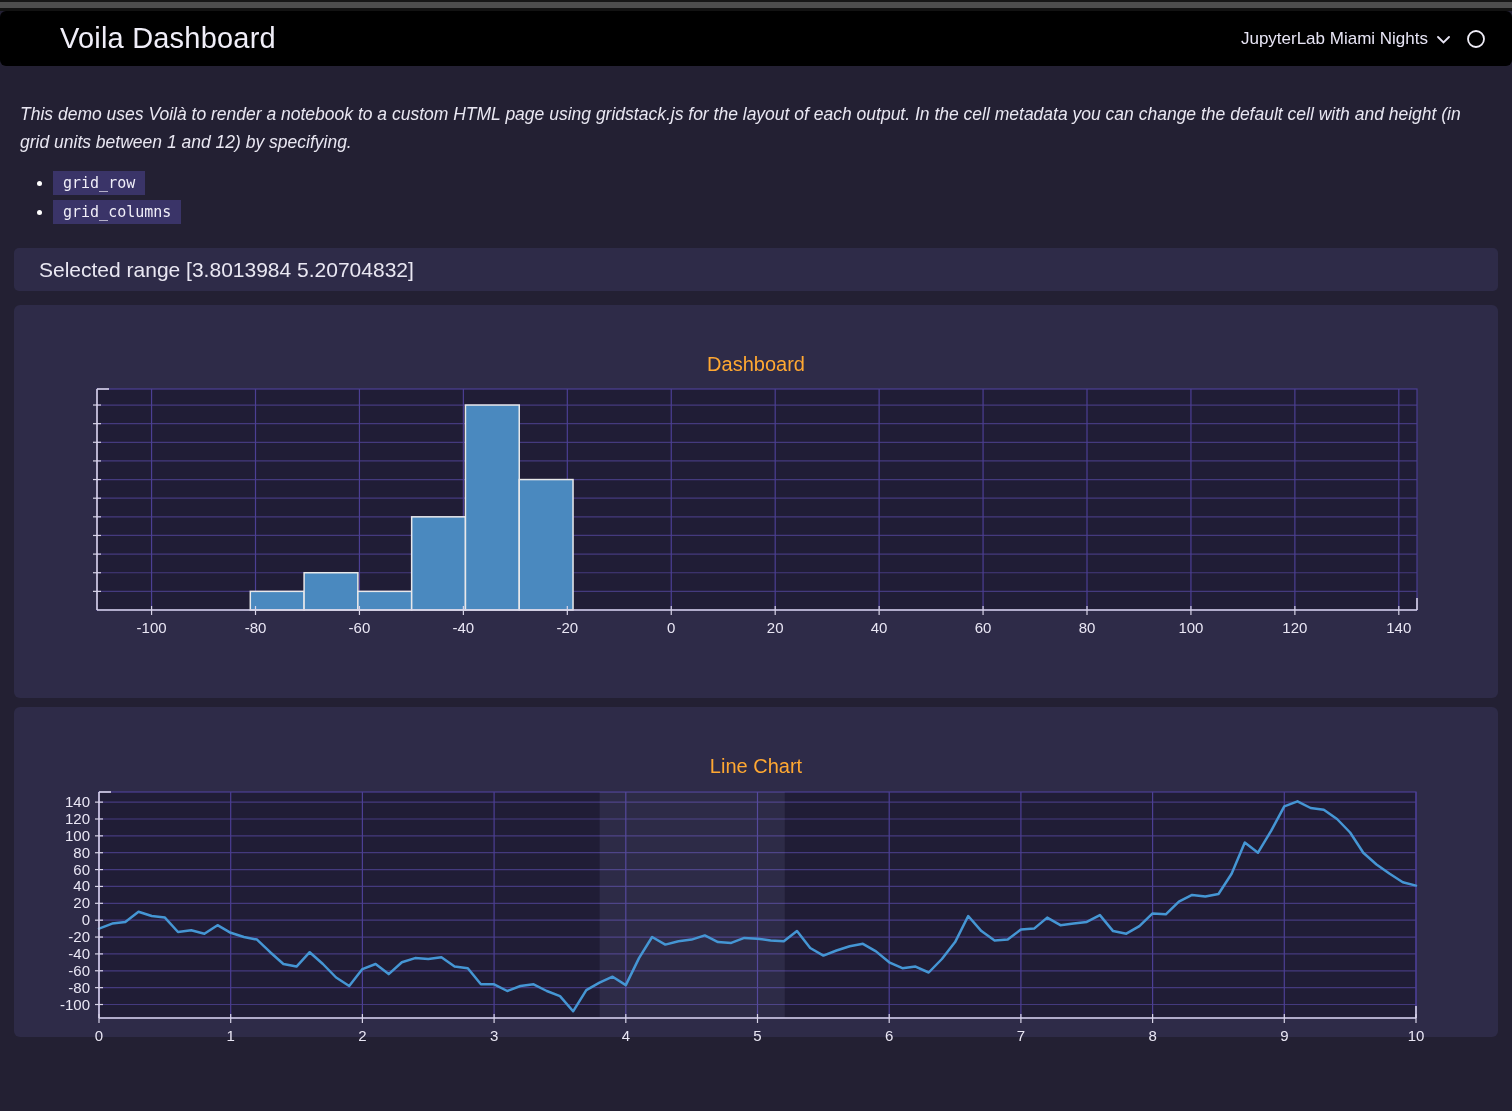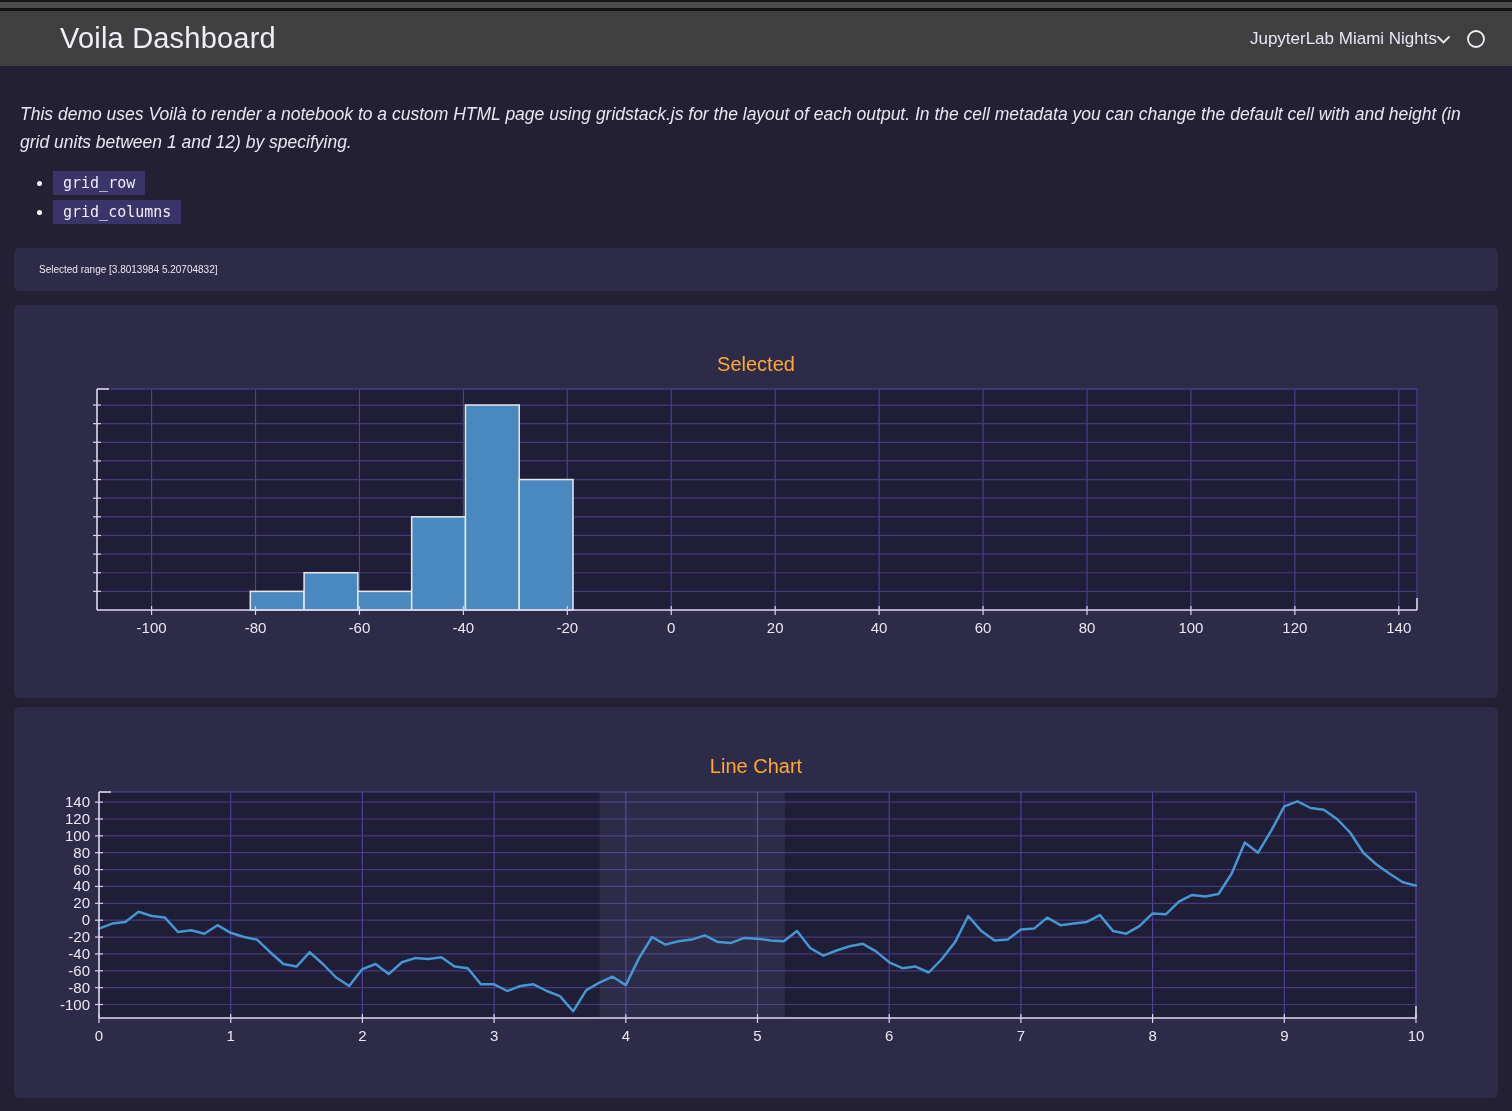--- a/index.html
+++ b/index.html
@@ -7,52 +7,53 @@
   body {
     background:#232033;
     font-family:"Liberation Sans", sans-serif;
     color:#e9e7f2;
   }
   .chrome-strip {
     height:11px; width:100%;
     background:linear-gradient(#161616 0 2px, #4d4d4d 2px 8px, #121212 8px 11px);
   }
   header {
-    height:55px; background:#404040;
+    height:55px; background:#000000;
     display:flex; align-items:center;
     padding:0 26px 0 60px;
+    border-radius:6px;
   }
   .app-title { font-size:29px; font-weight:400; color:#f0eef8; letter-spacing:.2px; }
   .header-right { margin-left:auto; display:flex; align-items:center; gap:16px; }
-  .theme-selector { display:flex; align-items:center; font-size:17px; color:#e8e5f5; cursor:pointer; }
+  .theme-selector { display:flex; align-items:center; gap:9px; font-size:17px; color:#e8e5f5; cursor:pointer; }
   .chevron { margin-top:3px; }
   .kernel-indicator { display:flex; align-items:center; }
   main { padding:0 14px; }
   .intro {
     margin:34px 6px 0 6px; max-width:1468px;
     font-size:17.5px; line-height:28px; color:#e9e7f2;font-style:italic;
   }
   ul.meta-list { margin:16px 0 0 39px; list-style:disc; }
   ul.meta-list li { margin:7px 0; color:#fff; }
   ul.meta-list code {
     font-family:"DejaVu Sans Mono", monospace;
     font-size:15px; color:#f0eef8; background:#3a3468;
     padding:3px 10px; border-radius:0; line-height:22px;
   }
   .range-panel {
     margin-top:25px; height:43px; background:#2e2b48; border-radius:5px;
     display:flex; align-items:center; padding-left:25px;
-    font-size:10px; color:#e9e7f2;
+    font-size:21px; color:#e9e7f2;
   }
   .chart-panel {
     position:relative; background:#2e2b48; border-radius:6px; margin-top:14px;
     width:1484px;
   }
   .chart-panel.hist { height:393px; }
-  .chart-panel.line { margin-top:9px; height:391px; }
+  .chart-panel.line { margin-top:9px; height:330px; }
   .chart-title {
     position:absolute; top:48px; left:0; width:100%;
     text-align:center; font-size:20px; color:#ffa832;
   }
   .figure-svg { position:absolute; left:0; top:0; }
 </style>
 </head>
 <body>
 
 <div class="chrome-strip"></div>
@@ -80,21 +81,21 @@
   <ul class="meta-list">
     <li><code>grid_row</code></li>
     <li><code>grid_columns</code></li>
   </ul>
 
   <section class="range-panel">
     <span>Selected range [3.8013984 5.20704832]</span>
   </section>
 
   <section class="chart-panel hist">
-    <div class="chart-title">Selected</div>
+    <div class="chart-title">Dashboard</div>
     <svg id="hist-svg" class="figure-svg" width="1484" height="393">
         <rect x="83" y="84" width="1320" height="221" fill="#201d36"></rect>
         <line x1="83" y1="286.36593591905563" x2="1403" y2="286.36593591905563" stroke="#443a7e" stroke-width="1.2"></line>
         <line x1="83" y1="267.7318718381113" x2="1403" y2="267.7318718381113" stroke="#443a7e" stroke-width="1.2"></line>
         <line x1="83" y1="249.09780775716695" x2="1403" y2="249.09780775716695" stroke="#443a7e" stroke-width="1.2"></line>
         <line x1="83" y1="230.46374367622258" x2="1403" y2="230.46374367622258" stroke="#443a7e" stroke-width="1.2"></line>
         <line x1="83" y1="211.82967959527824" x2="1403" y2="211.82967959527824" stroke="#443a7e" stroke-width="1.2"></line>
         <line x1="83" y1="193.1956155143339" x2="1403" y2="193.1956155143339" stroke="#443a7e" stroke-width="1.2"></line>
         <line x1="83" y1="174.56155143338952" x2="1403" y2="174.56155143338952" stroke="#443a7e" stroke-width="1.2"></line>
         <line x1="83" y1="155.92748735244518" x2="1403" y2="155.92748735244518" stroke="#443a7e" stroke-width="1.2"></line>

